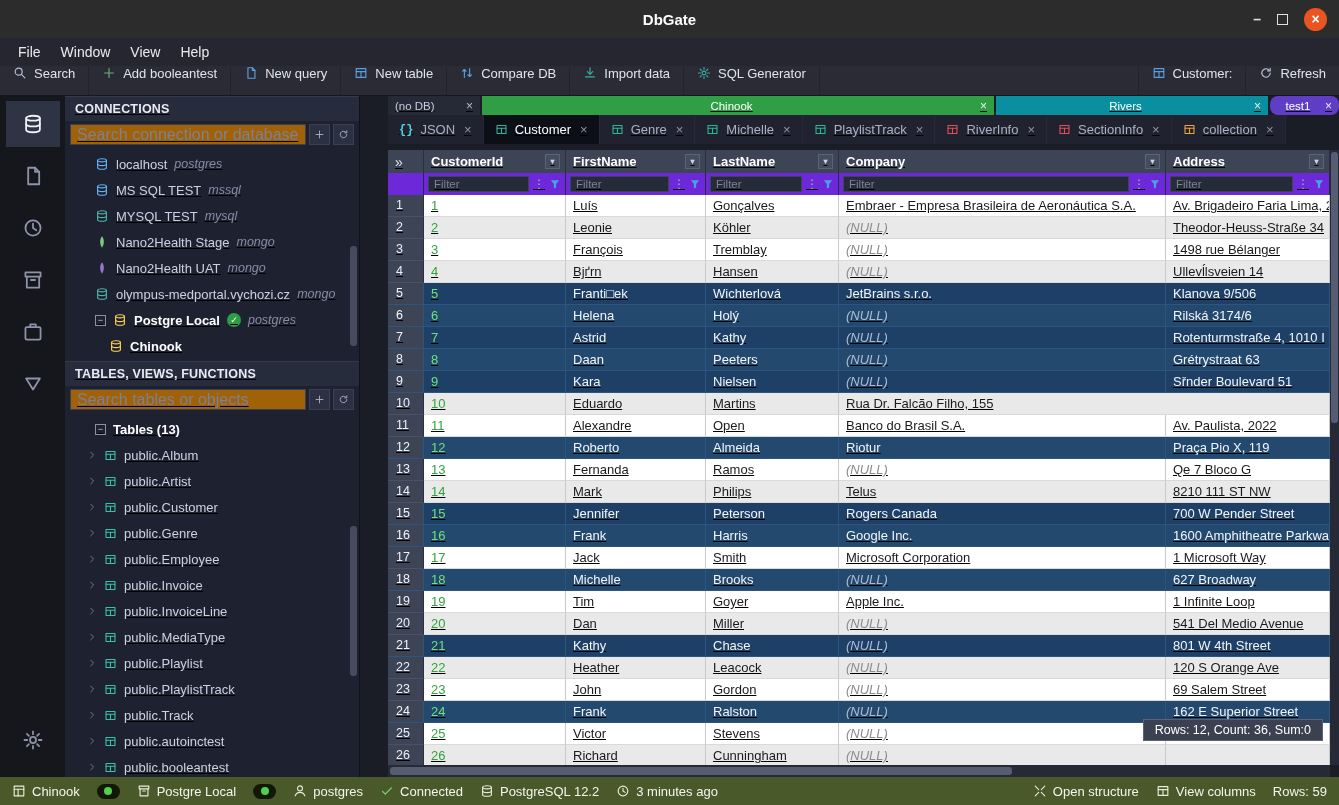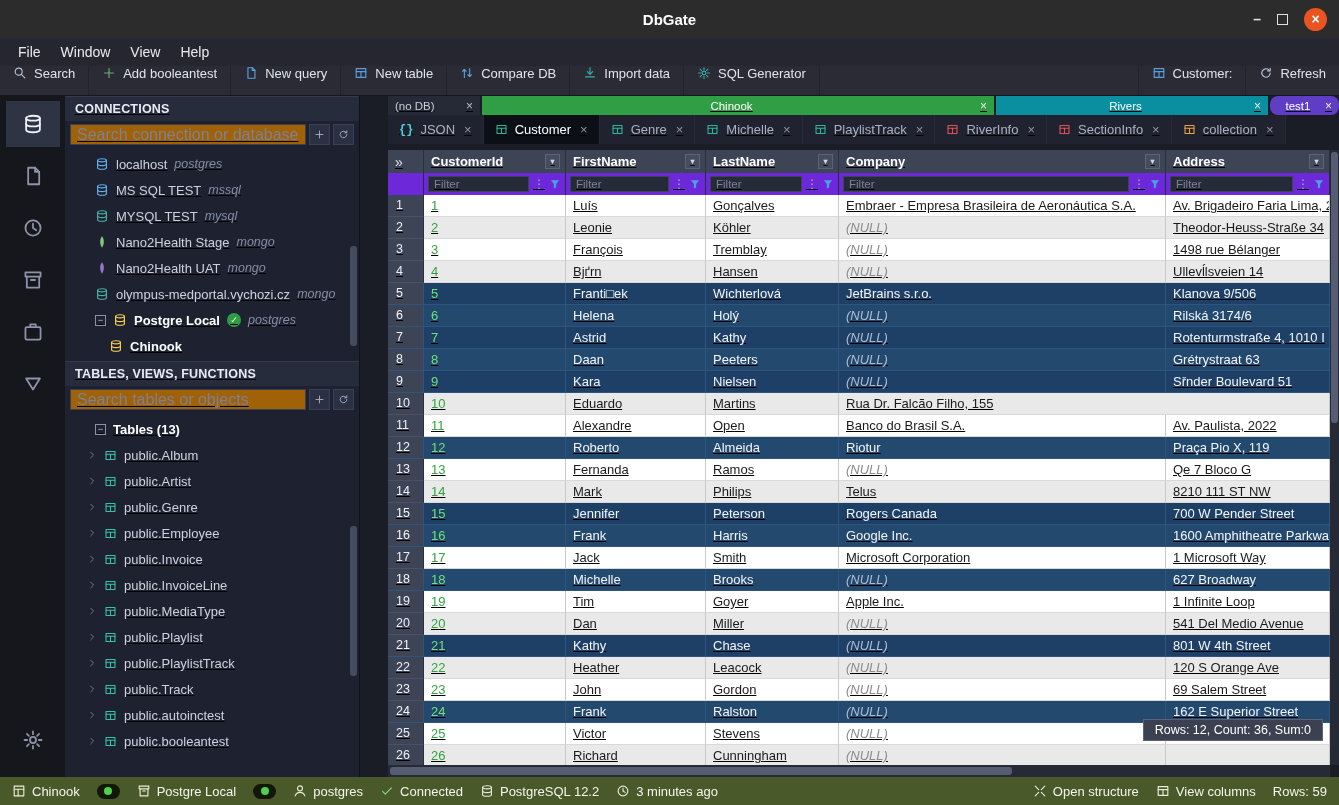--- a/index.html
+++ b/index.html
@@ -456,20 +456,35 @@
                   <path d="M6 3.5l4.5 4.5L6 12.5"></path>
                 </svg>
               </span>
               <span class="ic" style="color:#35c3a9">
                 <svg width="13" height="13" viewBox="0 0 16 16" fill="none" stroke="currentColor" stroke-width="1.3" stroke-linecap="round" stroke-linejoin="round">
                   <rect x="2.5" y="3" width="11" height="10"></rect>
                   <line x1="2.5" y1="6.5" x2="13.5" y2="6.5"></line>
                   <line x1="8" y1="6.5" x2="8" y2="13"></line>
                 </svg>
               </span>
+              <span class="name">public.Customer</span>
+            </div>
+            <div class="tree-item" style="padding-left: 22px;">
+              <span class="ic" style="color:#818aa0">
+                <svg width="10" height="10" viewBox="0 0 16 16" fill="none" stroke="currentColor" stroke-width="1.3" stroke-linecap="round" stroke-linejoin="round">
+                  <path d="M6 3.5l4.5 4.5L6 12.5"></path>
+                </svg>
+              </span>
+              <span class="ic" style="color:#35c3a9">
+                <svg width="13" height="13" viewBox="0 0 16 16" fill="none" stroke="currentColor" stroke-width="1.3" stroke-linecap="round" stroke-linejoin="round">
+                  <rect x="2.5" y="3" width="11" height="10"></rect>
+                  <line x1="2.5" y1="6.5" x2="13.5" y2="6.5"></line>
+                  <line x1="8" y1="6.5" x2="8" y2="13"></line>
+                </svg>
+              </span>
               <span class="name">public.Genre</span>
             </div>
             <div class="tree-item" style="padding-left: 22px;">
               <span class="ic" style="color:#818aa0">
                 <svg width="10" height="10" viewBox="0 0 16 16" fill="none" stroke="currentColor" stroke-width="1.3" stroke-linecap="round" stroke-linejoin="round">
                   <path d="M6 3.5l4.5 4.5L6 12.5"></path>
                 </svg>
               </span>
               <span class="ic" style="color:#35c3a9">
                 <svg width="13" height="13" viewBox="0 0 16 16" fill="none" stroke="currentColor" stroke-width="1.3" stroke-linecap="round" stroke-linejoin="round">

